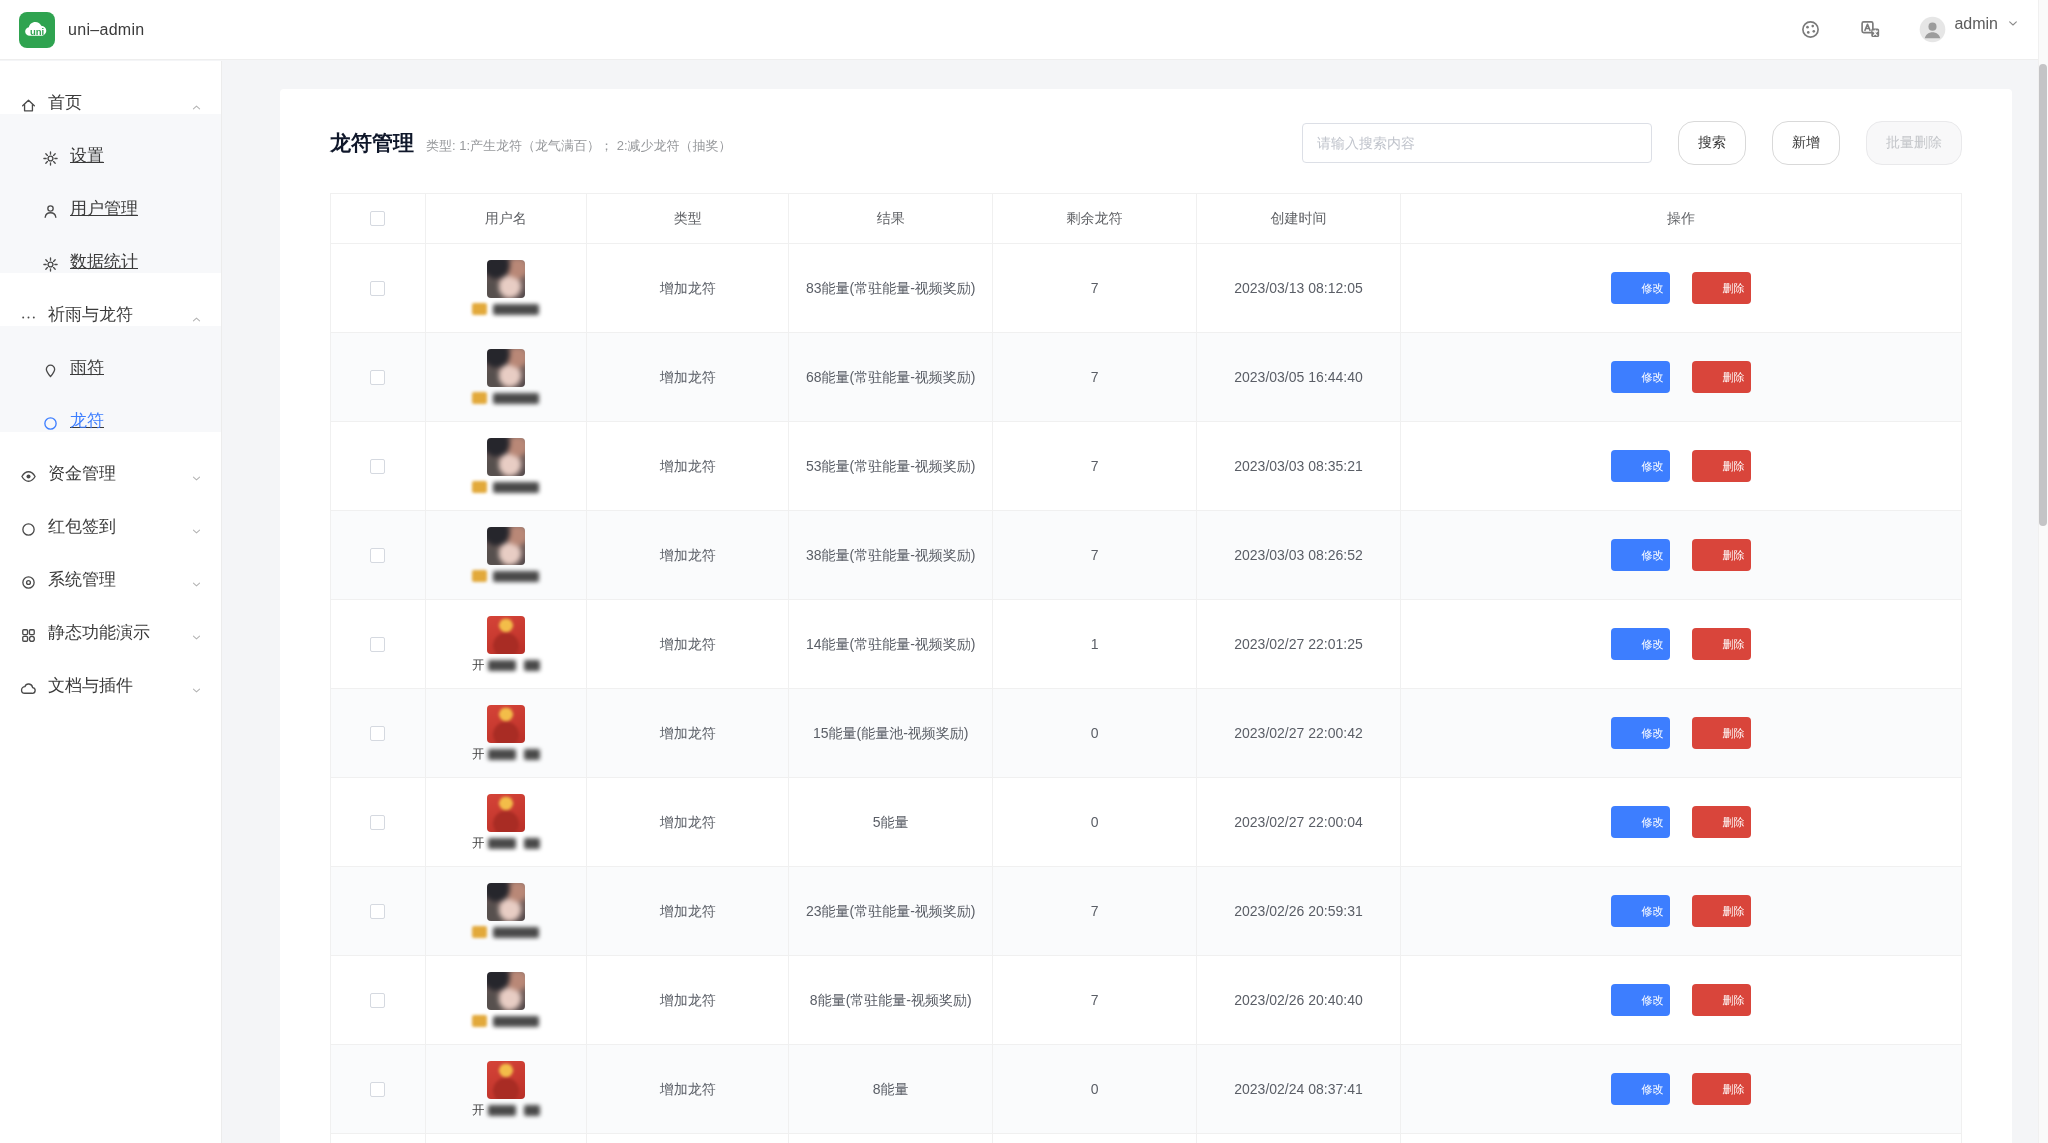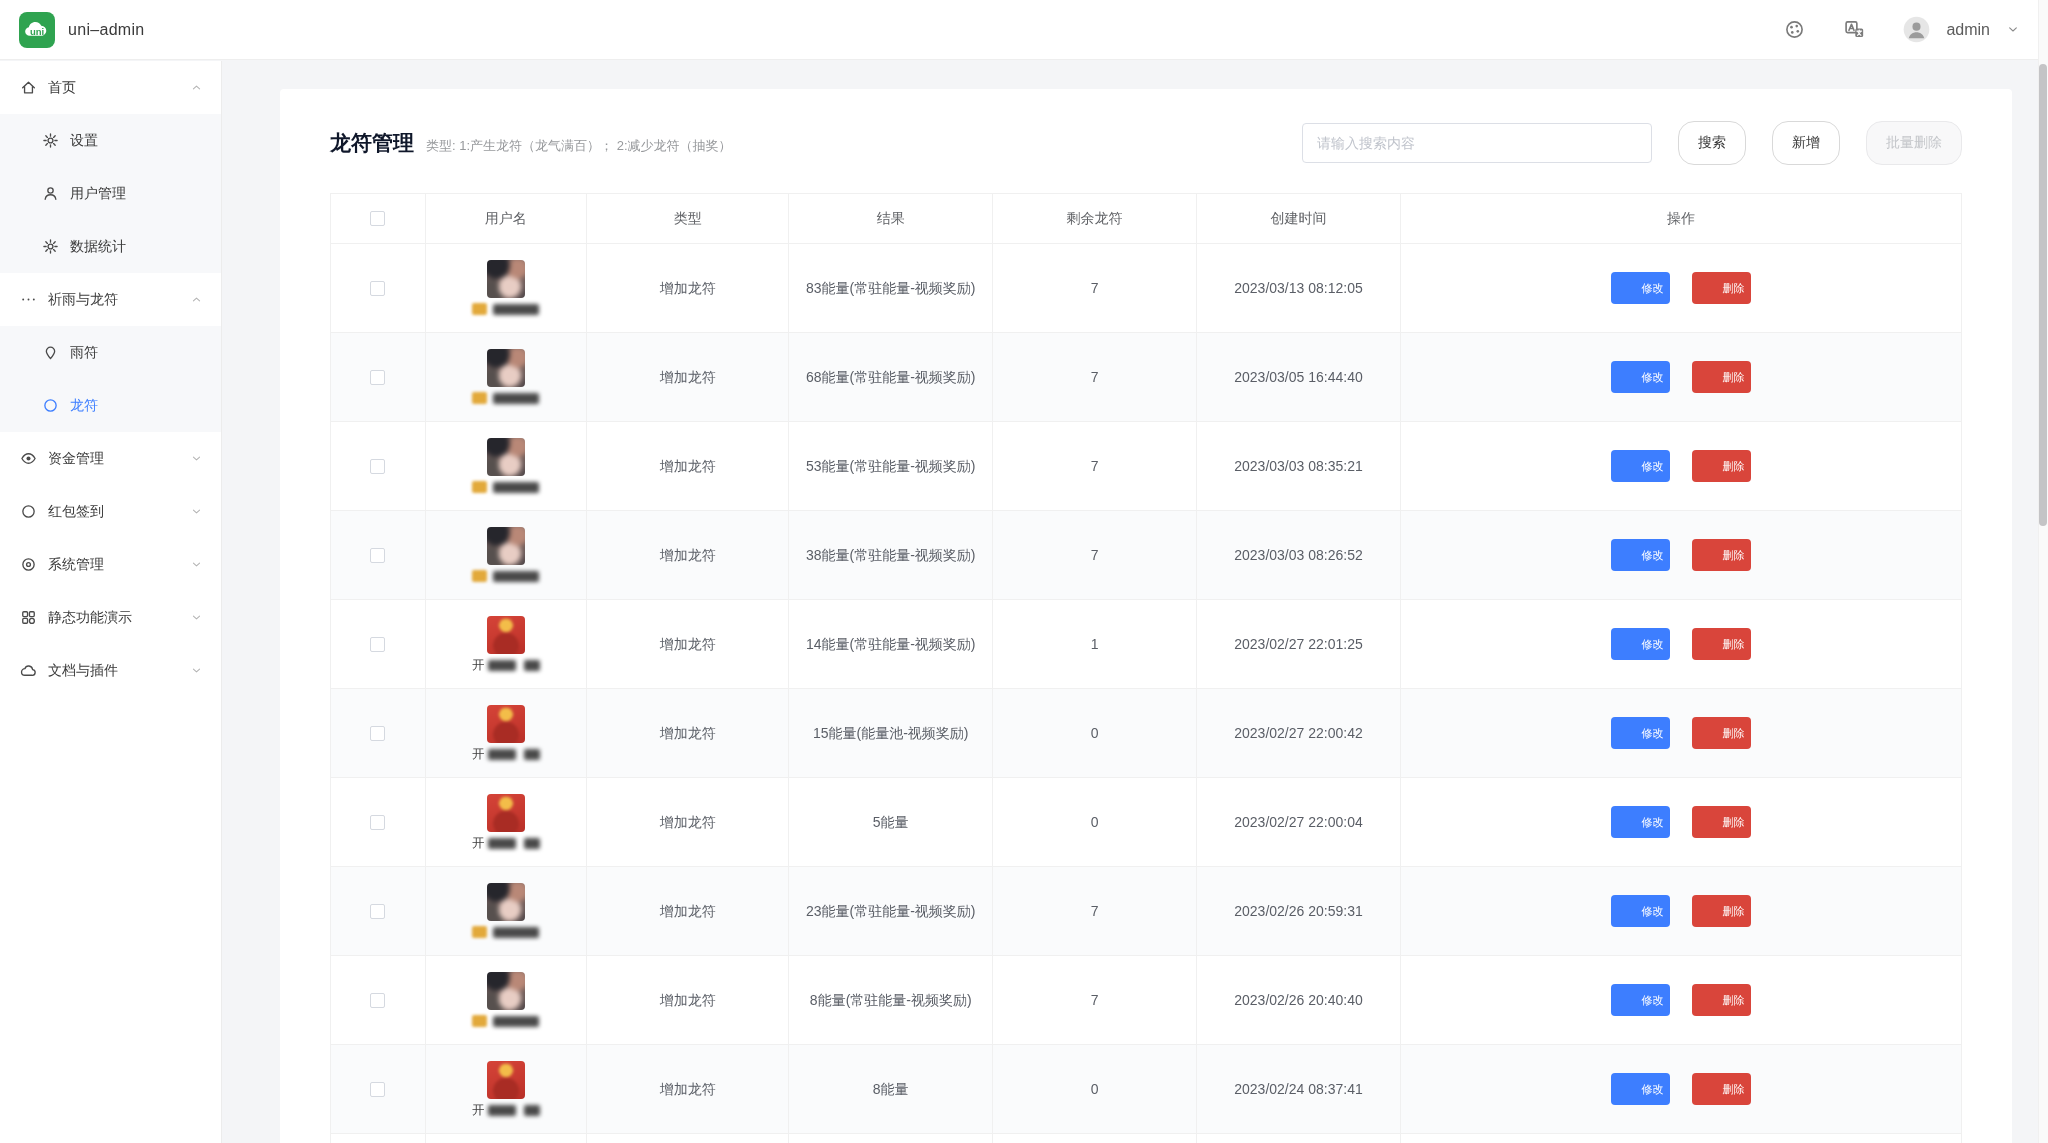--- a/index.html
+++ b/index.html
@@ -7,29 +7,29 @@
   body { font-family:"Liberation Sans","DejaVu Sans",sans-serif; background:#f4f5f7; color:#333; }
   #app { position:relative; width:2048px; height:1143px; background:#f4f5f7; }
 
   
   .topbar { position:absolute; top:0; left:0; width:100%; height:60px; background:#fff; border-bottom:1px solid #eeeeee; display:flex; align-items:center; z-index:5; }
   .brand { display:flex; align-items:center; gap:12px; padding-left:18px; }
   .brand-title { font-size:16px; color:#3a3a3a; letter-spacing:.3px; }
   .topbar-right { margin-left:auto; display:flex; align-items:center; gap:38px; padding-right:28px; color:#6f6f6f; }
   .top-icon { width:22px; height:22px; display:inline-flex; align-items:center; justify-content:center; color:#7a7a7a; cursor:pointer; }
   .top-icon svg { width:21px; height:21px; }
-  .user-chip { display:flex; align-items:center; gap:16px; cursor:pointer; }
+  .user-chip { display:flex; align-items:flex-start; gap:8px; cursor:pointer; }
   .user-chip .uname { font-size:16px; color:#5c5c5c; }
   .user-chip svg.avatar-svg { width:27px; height:27px; }
   .user-chip .chev { width:14px; height:14px; color:#8a8a8a; }
 
   
   .sidebar { position:absolute; top:61px; left:0; width:222px; height:1082px; background:#ffffff; border-right:1px solid #ececec; overflow:hidden; }
-  .side-item { height:53px; display:flex; align-items:center; padding:0 18px 0 20px; font-size:14px; color:#3a3a3a; cursor:pointer; background:#fff; }
-  .side-item[data-level="sub"] { background:#f7f8fa; padding-left:42px; }
+  .side-item { height:53px; display:flex; align-items:flex-end; padding:0 18px 0 20px; font-size:17px; color:#3a3a3a; cursor:pointer; background:#fff; }
+  .side-item[data-level="sub"] { background:#f7f8fa; padding-left:42px;text-decoration:underline; }
   .side-item .icon { width:17px; height:17px; margin-right:11px; color:#4a4a4a; flex:0 0 auto; display:inline-flex; }
   .side-item .icon svg { width:17px; height:17px; }
   .side-item .lbl { flex:1 1 auto; white-space:nowrap; }
   .side-item .chev { width:13px; height:13px; color:#b3b3b3; display:inline-flex; }
   .side-item .chev svg { width:13px; height:13px; }
   .side-item[data-active="true"] .lbl, .side-item[data-active="true"] .icon { color:#3d7eff; }
 
   
   .content { position:absolute; top:61px; left:223px; right:0; bottom:0; background:#f4f5f7; overflow:hidden; }
   .card { margin:28px 36px 0 57px; background:#fff; border-radius:4px; padding:32px 50px 40px 50px; min-height:1100px; }

